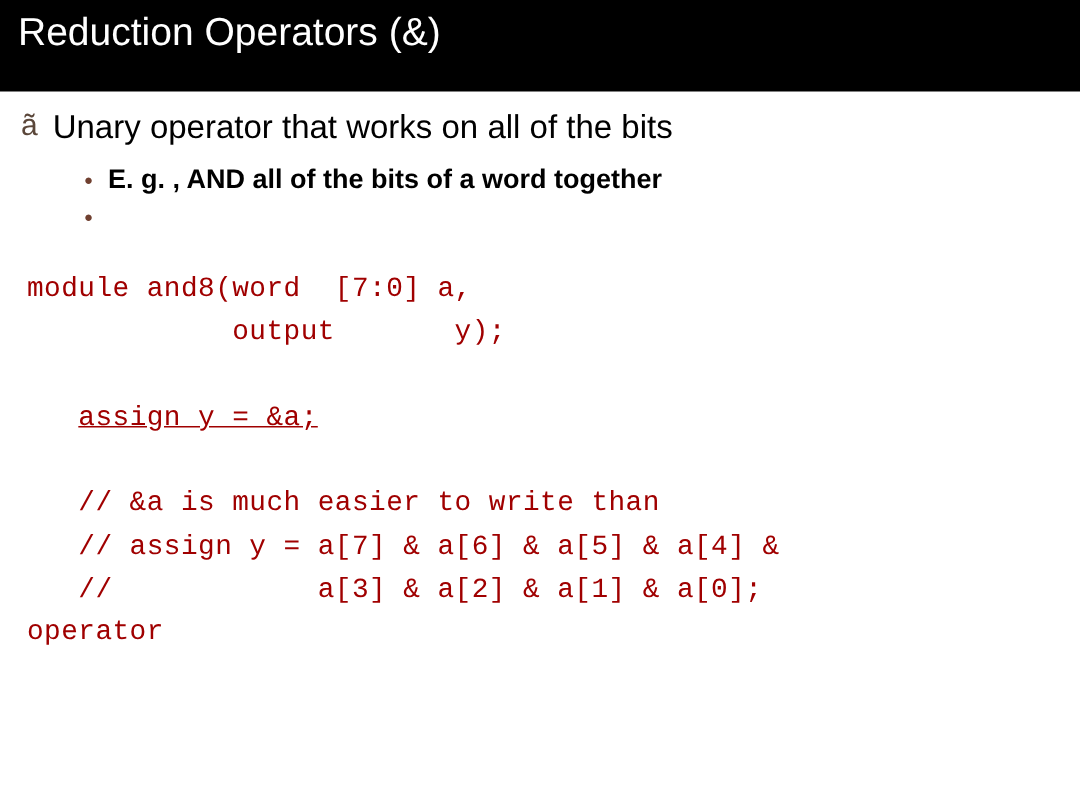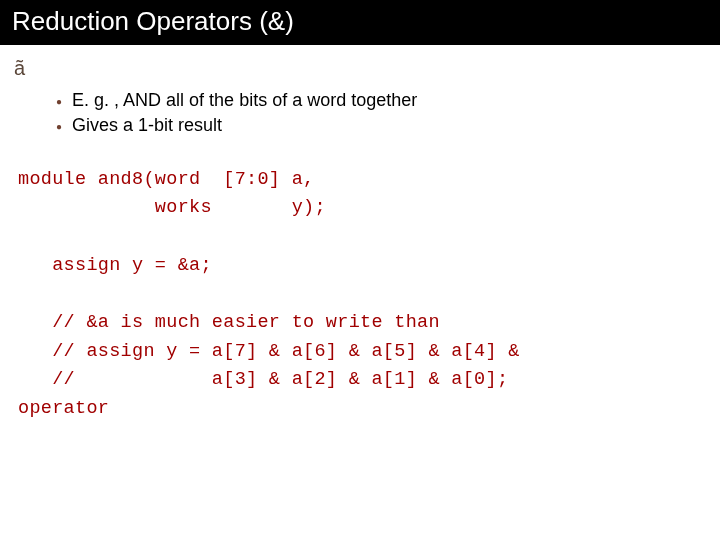--- a/index.html
+++ b/index.html
@@ -6,21 +6,21 @@
   body {
     width: 720px;
     height: 540px;
     background: #ffffff;
     font-family: Verdana, Arial, sans-serif;
     overflow: hidden;
   }
   .title-bar {
     background: #000000;
     color: #ffffff;
-    padding: 6px 12px 8px 12px;
+    padding: 6px 12px 24px 12px;
     font-size: 26px;
     font-weight: normal;
   }
   .content {
     padding: 10px 14px;
   }
   .main-bullet {
     display: flex;
     align-items: flex-start;
     margin-bottom: 8px;
@@ -49,59 +49,61 @@
   .sub-bullet-marker {
     color: #704030;
     font-size: 10px;
     margin-right: 10px;
     margin-top: 7px;
   }
   .sub-bullet-text {
     color: #000000;
     font-size: 18px;
     line-height: 1.3;
+    font-weight: bold;
   }
   .code-block {
     font-family: "Courier New", Courier, monospace;
     font-size: 18.5px;
     color: #a00000;
     line-height: 1.55;
     margin-left: 4px;
     white-space: pre;
     letter-spacing: 0.3px;
   }
   .code-underline {
+    text-decoration: underline;
   }
 </style>
 </head>
 <body>
 
 <div class="title-bar">
   <span>Reduction Operators (&amp;)</span>
 </div>
 
 <div class="content">
 
   <div class="main-bullet">
     <span class="main-bullet-marker">ã</span>
+    <span class="main-bullet-text">Unary operator that works on all of the bits</span>
   </div>
 
   <div class="sub-bullets">
     <div class="sub-bullet">
       <span class="sub-bullet-marker">●</span>
       <span class="sub-bullet-text">E. g. , AND all of the bits of a word together</span>
     </div>
     <div class="sub-bullet">
       <span class="sub-bullet-marker">●</span>
-      <span class="sub-bullet-text">Gives a 1-bit result</span>
     </div>
   </div>
 
   <div class="code-block"><span>module and8(word  [7:0] a,</span>
-<span>            works       y);</span>
+<span>            output       y);</span>
 <span></span>
 <span>   </span><span class="code-underline">assign y = &amp;a;</span>
 <span></span>
 <span>   // &amp;a is much easier to write than</span>
 <span>   // assign y = a[7] &amp; a[6] &amp; a[5] &amp; a[4] &amp;</span>
 <span>   //            a[3] &amp; a[2] &amp; a[1] &amp; a[0];</span>
 <span>operator</span></div>
 
 </div>
 

